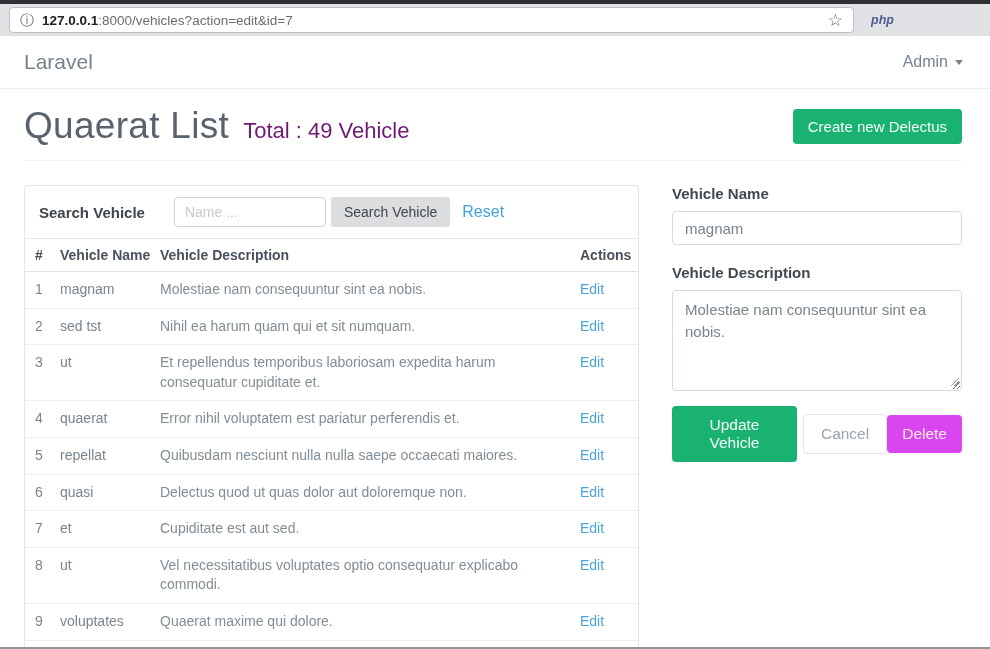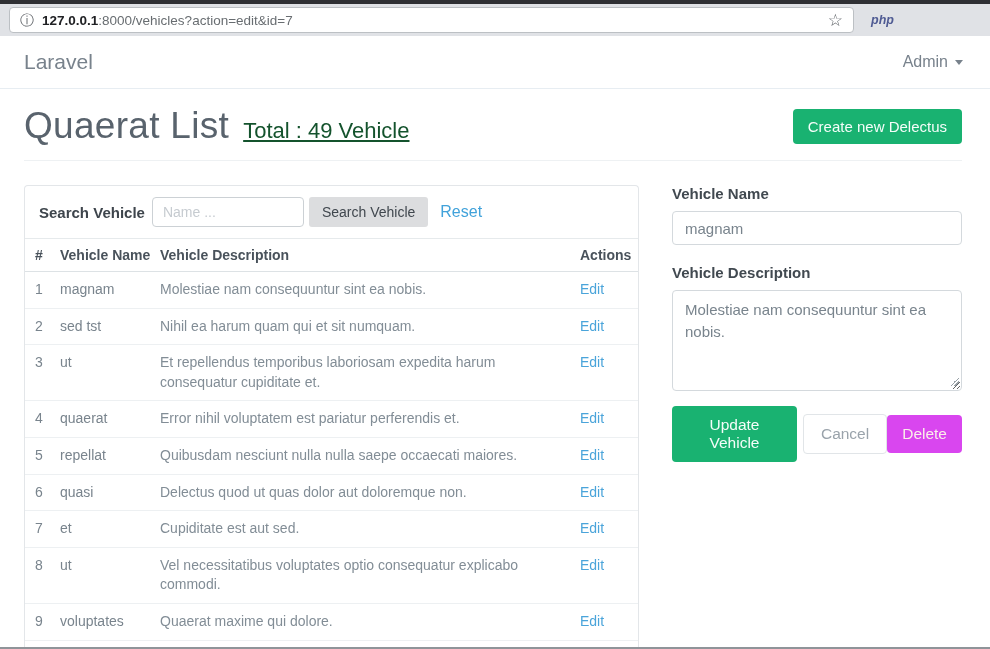--- a/index.html
+++ b/index.html
@@ -30,33 +30,33 @@
     display:flex; align-items:center; justify-content:space-between; padding:0 27px 0 24px;gap:16px;
   }
   .brand { font-size:21px; color:#78828c; }
   .user-menu { font-size:16px; color:#78828c; display:flex; align-items:center; gap:7px; cursor:pointer; }
   .caret { width:0; height:0; border-left:4px solid transparent; border-right:4px solid transparent; border-top:5px solid #78828c; display:inline-block; }
 
   
   .page { padding:0 28px 0 24px; }
   .page-header { display:flex; align-items:baseline; margin-top:16px; }
   .page-title { font-size:37px; font-weight:400; color:#59636d; letter-spacing:0.3px; }
-  .page-subtitle { font-size:22px; color:#14532d; margin-left:14px;text-decoration:underline; }
+  .page-subtitle { font-size:22px; color:#701a75; margin-left:14px; }
   .create-btn {
     margin-left:auto; align-self:center; background:#19b271; color:#f4fdf9; border:none; border-radius:4px;
     padding:9px 15px; font-size:15px; font-family:inherit; cursor:pointer;
   }
   hr.rule { border:none; border-top:1px solid #eef1f3; margin:13px 0 0 0; }
   .content { display:flex; margin-top:24px; }
 
   
   .list-card { width:615px; border:1px solid #e3e6e9; border-bottom:none; border-radius:4px 4px 0 0; height:480px; background:#fff; }
   .search-bar { display:flex; align-items:center; padding:11px 14px; }
   .search-label { font-weight:bold; font-size:15px; color:#3e454c; margin-right:7px; white-space:nowrap; }
-  .search-input { width:152px; height:30px; border:1px solid #ccd1d5; border-radius:4px; padding:0 10px; font-size:14px; color:#79848d; font-family:inherit; }
+  .search-input { width:152px; height:30px; border:1px solid #ccd1d5; border-radius:4px; padding:0 10px; font-size:14px; color:#79848d; font-family:inherit;margin-left:22px; }
   .search-input::placeholder { color:#c6cbd0; }
   .search-btn { margin-left:5px; background:#dcdddf; border:none; border-radius:3px; height:30px; padding:0 13px; font-size:14px; color:#40474e; font-family:inherit; cursor:pointer; white-space:nowrap; }
   .reset-link { margin-left:12px; font-size:16px; color:#41a2da; text-decoration:none; }
 
   table { width:100%; border-collapse:collapse; table-layout:fixed; }
   col.c-num { width:27px; } col.c-name { width:100px; } col.c-actions { width:66px; }
   th {
     text-align:left; padding:8px; font-size:14px; color:#49525b; font-weight:bold; white-space:nowrap;
     border-top:1px solid #e6eaec; border-bottom:1px solid #dde2e5;
   }

